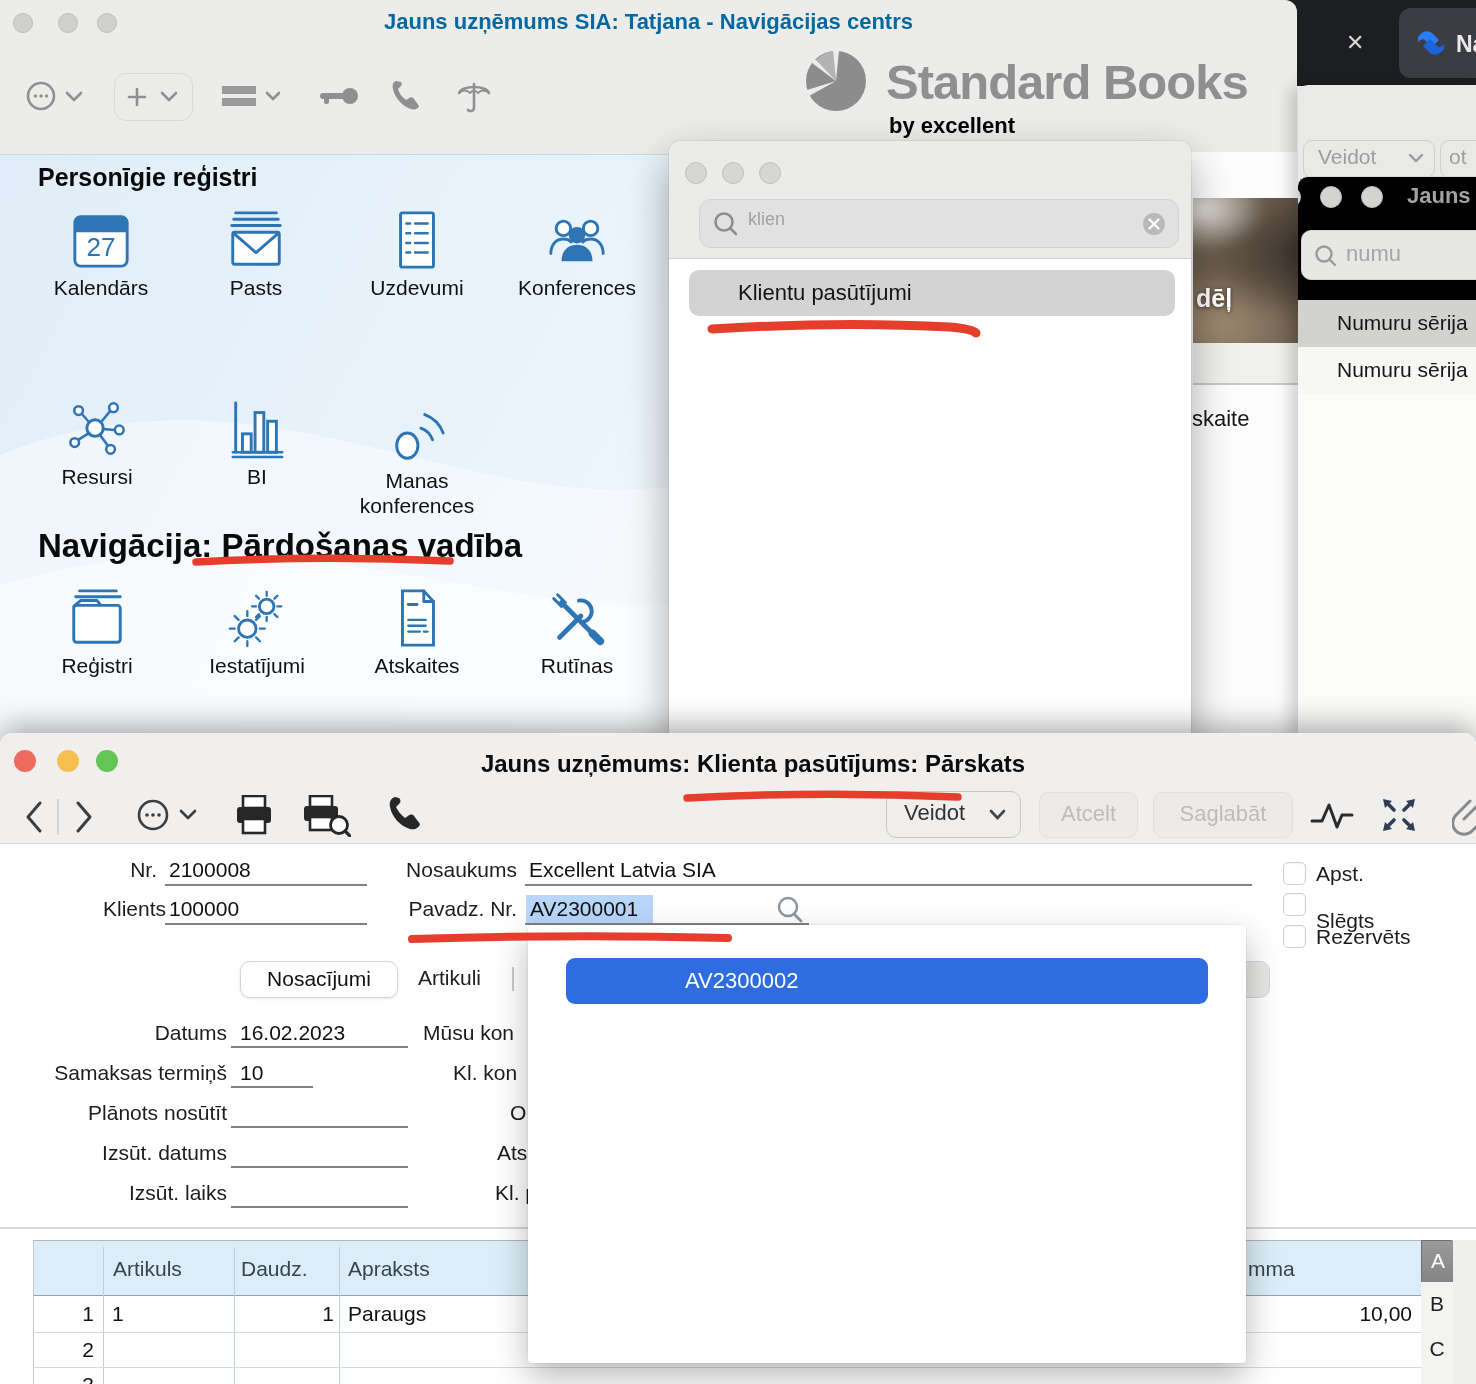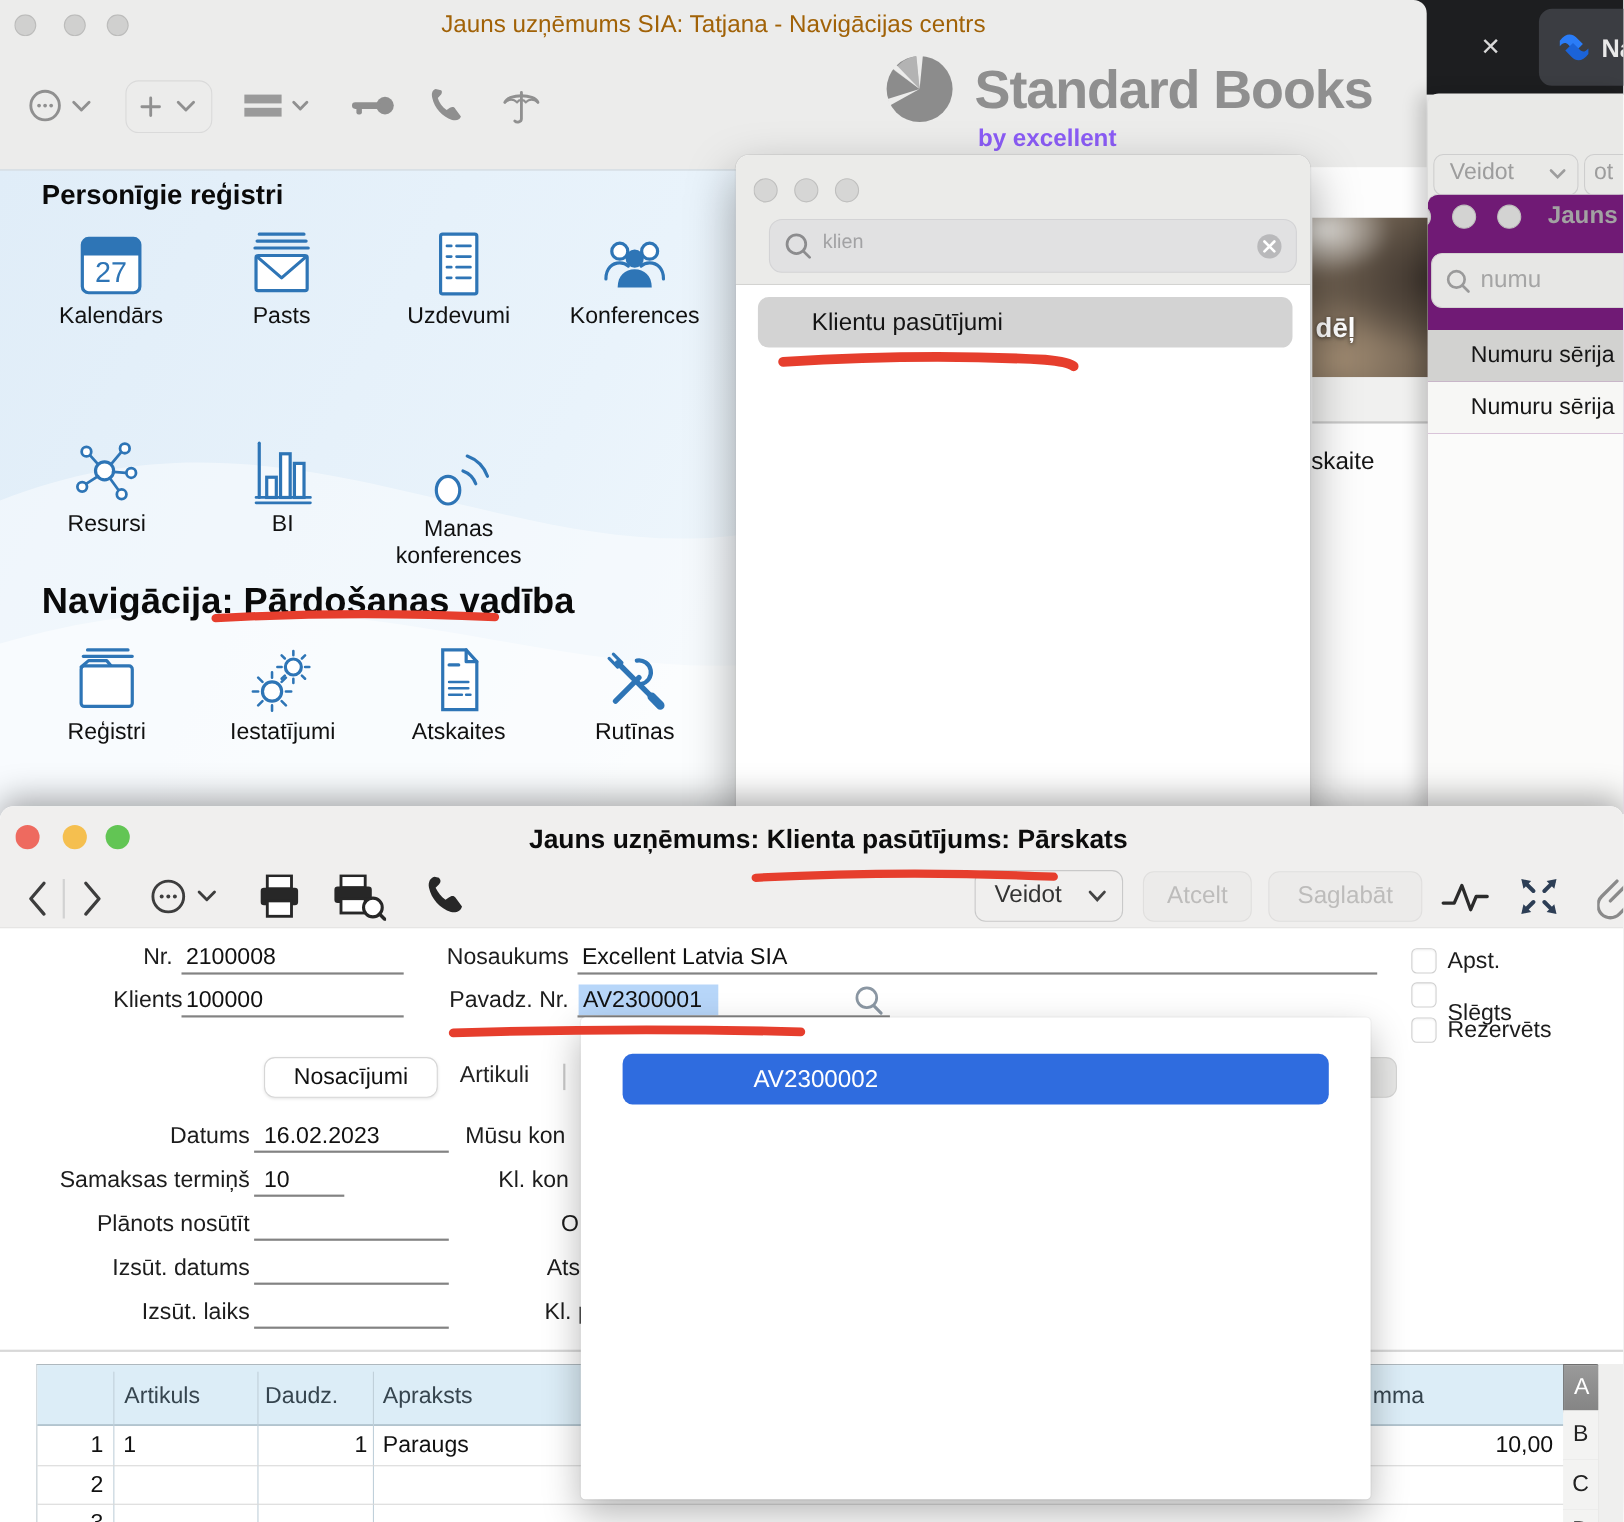--- a/index.html
+++ b/index.html
@@ -34,21 +34,21 @@
 
   <div class="abs" style="left:0;top:0;width:1297px;height:740px;background:#ececeb;border-radius:0 12px 0 0;">
 
     <div class="abs" style="left:13px;top:13px;width:110px;height:20px;">
       <svg width="110" height="20" viewBox="0 0 110 20">
         <circle cx="10" cy="10" r="9.5" fill="#d0d0cf" stroke="#bcbcbb"></circle>
         <circle cx="55" cy="10" r="9.5" fill="#d0d0cf" stroke="#bcbcbb"></circle>
         <circle cx="94" cy="10" r="9.5" fill="#d0d0cf" stroke="#bcbcbb"></circle>
       </svg>
     </div>
-    <div class="abs" style="left:0;top:9px;width:1297px;text-align:center;font-size:22px;font-weight:normal;color:#a16207;">Jauns uzņēmums SIA: Tatjana - Navigācijas centrs</div>
+    <div class="abs" style="left:0;top:9px;width:1297px;text-align:center;font-size:22px;font-weight:bold;color:#0369a1;">Jauns uzņēmums SIA: Tatjana - Navigācijas centrs</div>
 
     <div class="abs" style="left:26px;top:81px;">
       <svg width="60" height="30" viewBox="0 0 60 30">
         <circle cx="15" cy="15" r="13" class="gray-ic"></circle>
         <circle cx="9.5" cy="15" r="1.7" fill="#909090"></circle>
           <circle cx="15" cy="15" r="1.7" fill="#909090"></circle>
           <circle cx="20.5" cy="15" r="1.7" fill="#909090"></circle>
         <path d="M41,12 l7,7 7,-7" class="gray-ic"></path>
       </svg>
     </div>
@@ -89,21 +89,21 @@
     <div class="abs" style="left:805px;top:50px;">
       <svg width="62" height="62" viewBox="0 0 62 62">
         <circle cx="31" cy="31" r="30" fill="#8c8c8c"></circle>
         <path d="M31,31 L8,14 A30,30 0 0 1 28,1 Z" fill="#b3b3b3"></path>
         <path d="M31,31 L28,0.5 L34,0.5 Z" fill="#ececeb"></path>
         <path d="M31,31 L6,12 L10,9 Z" fill="#ececeb"></path>
         <path d="M31,31 L2,40 L4,46 Z" fill="#ececeb"></path>
       </svg>
     </div>
     <div class="abs" style="left:886px;top:54px;font-size:49px;font-weight:bold;color:#8f8f8f;letter-spacing:-1px;">Standard Books</div>
-    <div class="abs" style="left:889px;top:113px;font-size:22px;font-weight:bold;color:#8b5cf6;">by excellent</div>
+    <div class="abs" style="left:889px;top:113px;font-size:22px;font-weight:bold;color:#000000;">by excellent</div>
 
     <div class="abs" style="left:0;top:154px;width:1297px;height:586px;background:linear-gradient(118deg,#e0edf8 0%,#e9f3fb 40%,#f5fafd 72%,#e6f0f8 100%);border-top:1px solid #ccd8e2;overflow:hidden;">
       <svg class="abs" style="left:0;top:0;" width="1297" height="586" viewBox="0 0 1297 586">
         <path d="M0,300 C300,180 520,420 780,300 C1000,200 1150,330 1297,260 L1297,586 L0,586 Z" fill="rgba(255,255,255,0.45)"></path>
         <path d="M0,430 C340,330 560,520 820,420 C1040,340 1180,450 1297,390 L1297,586 L0,586 Z" fill="rgba(255,255,255,0.5)"></path>
       </svg>
       <div class="abs" style="left:38px;top:8px;font-size:25px;font-weight:bold;color:#0a0a0a;">Personīgie reģistri</div>
 
       <div class="icon-cell" style="left:31px;top:54px;">
         <svg width="62" height="62" viewBox="0 0 64 64">
@@ -235,21 +235,21 @@
     <div class="abs" style="left:5px;top:55px;width:130px;height:36px;border:1.5px solid #cecece;border-radius:9px;color:#9d9d9d;font-size:21px;">
       <span style="position:absolute;left:14px;top:4px;">Veidot</span>
       <svg style="position:absolute;right:10px;top:12px;" width="16" height="12" viewBox="0 0 16 12">
           <path d="M2,2 l6,6 6,-6" stroke="#9d9d9d" stroke-width="2.4" fill="none" stroke-linecap="round"></path>
         </svg>
     </div>
     <div class="abs" style="left:142px;top:55px;width:60px;height:36px;border:1.5px solid #cecece;border-radius:9px;color:#9d9d9d;font-size:21px;">
       <span style="position:absolute;left:8px;top:4px;">ot</span>
     </div>
 
-    <div class="abs" style="left:0;top:91px;width:178px;height:564px;background:#701a75;border-radius:10px 0 0 0;border-top:1px solid #d8d8d8;">
+    <div class="abs" style="left:0;top:91px;width:178px;height:564px;background:#000000;border-radius:10px 0 0 0;border-top:1px solid #d8d8d8;">
       <svg class="abs" style="left:-20px;top:8px;" width="110" height="24" viewBox="0 0 110 24">
         <circle cx="12" cy="12" r="10.5" fill="#d3d3d2" stroke="#bebebd"></circle>
         <circle cx="53" cy="12" r="10.5" fill="#d3d3d2" stroke="#bebebd"></circle>
         <circle cx="94" cy="12" r="10.5" fill="#d3d3d2" stroke="#bebebd"></circle>
       </svg>
       <div class="abs" style="left:109px;top:6px;font-size:22px;font-weight:bold;color:#a2a2a2;">Jauns</div>
       <div class="abs" style="left:3px;top:53px;width:200px;height:48px;background:#e7e7e5;border:1.5px solid #d4d4d2;border-radius:10px;">
         <svg style="position:absolute;left:12px;top:13px;" width="24" height="24" viewBox="0 0 24 24">
             <circle cx="10" cy="10" r="7.5" stroke="#9a9a9a" stroke-width="2.4" fill="none"></circle>
             <path d="M15.5,15.5 L21,21" stroke="#9a9a9a" stroke-width="2.4" stroke-linecap="round"></path>

